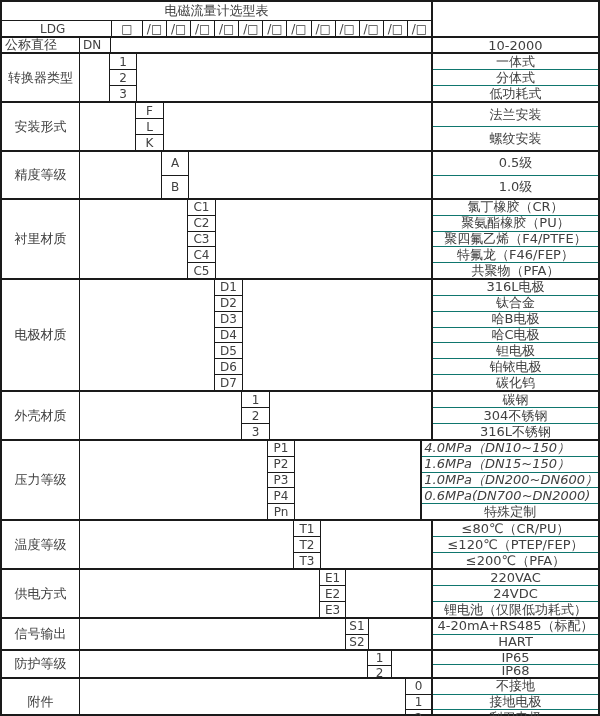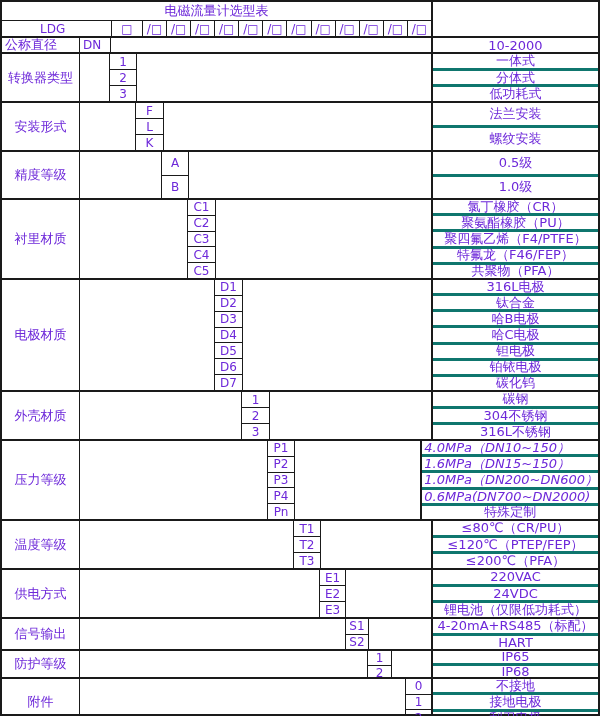--- a/index.html
+++ b/index.html
@@ -3,36 +3,36 @@
 <meta charset="utf-8">
 <style>
   html,body{margin:0;padding:0;background:#fff;}
   #table{
     position:relative;
     width:600px;height:716px;
     box-sizing:border-box;
     border:2px solid #1a1a1a;
     background:#fff;
     font-family:"DejaVu Sans",sans-serif;
-    color:#6d28d9;
+    color:#404040;
     display:flex;flex-direction:column;
   }
   .band{display:flex;border-top:2px solid #1a1a1a;box-sizing:border-box;flex:0 0 auto;}
   .band.head{border-top:none;}
   .cell{display:flex;align-items:center;justify-content:center;box-sizing:border-box;overflow:hidden;white-space:nowrap;}
   .lbl{flex:0 0 78px;border-right:1px solid #1a1a1a;font-size:13px;}
   .pre{border-right:1px solid #1a1a1a;flex:0 0 auto;}
   .mid{flex:1 1 auto;}
   .codes{display:flex;flex-direction:column;border-right:1px solid #1a1a1a;flex:0 0 auto;}
   .codes.noline{border-right:none;}
   .code{flex:1;display:flex;align-items:center;justify-content:center;font-size:12px;box-sizing:border-box;}
   .code + .code{border-top:1px solid #1a1a1a;}
   .rcol{flex:0 0 167px;border-left:2px solid #1a1a1a;display:flex;flex-direction:column;box-sizing:border-box;}
   .desc{flex:1;display:flex;align-items:center;justify-content:center;font-size:13px;box-sizing:border-box;overflow:hidden;white-space:nowrap;}
-  .desc + .desc{border-top:3px solid #0f766e;}
+  .desc + .desc{border-top:1px solid #0f766e;}
   .desc.tl{justify-content:flex-start;padding-left:2px;font-style:italic;}
   
   .lhead{flex:1 1 auto;display:flex;flex-direction:column;}
   .title-row{flex:0 0 18px;display:flex;align-items:center;justify-content:center;font-size:13px;border-bottom:1px solid #1a1a1a;box-sizing:border-box;}
   .ldg-row{flex:1;display:flex;padding-left:32px;}
   .ldg-lbl{flex:0 0 78px;border-right:1px solid #1a1a1a;font-size:12px;justify-content:flex-start;padding-left:6px;}
   .mbox{flex:0 0 30px;font-size:12px;}
   .mbox.sl{flex:1 1 0;}
   .mbox + .mbox{border-left:1px solid #1a1a1a;}
   .rhead{font-size:13px;margin-top:36px;}

